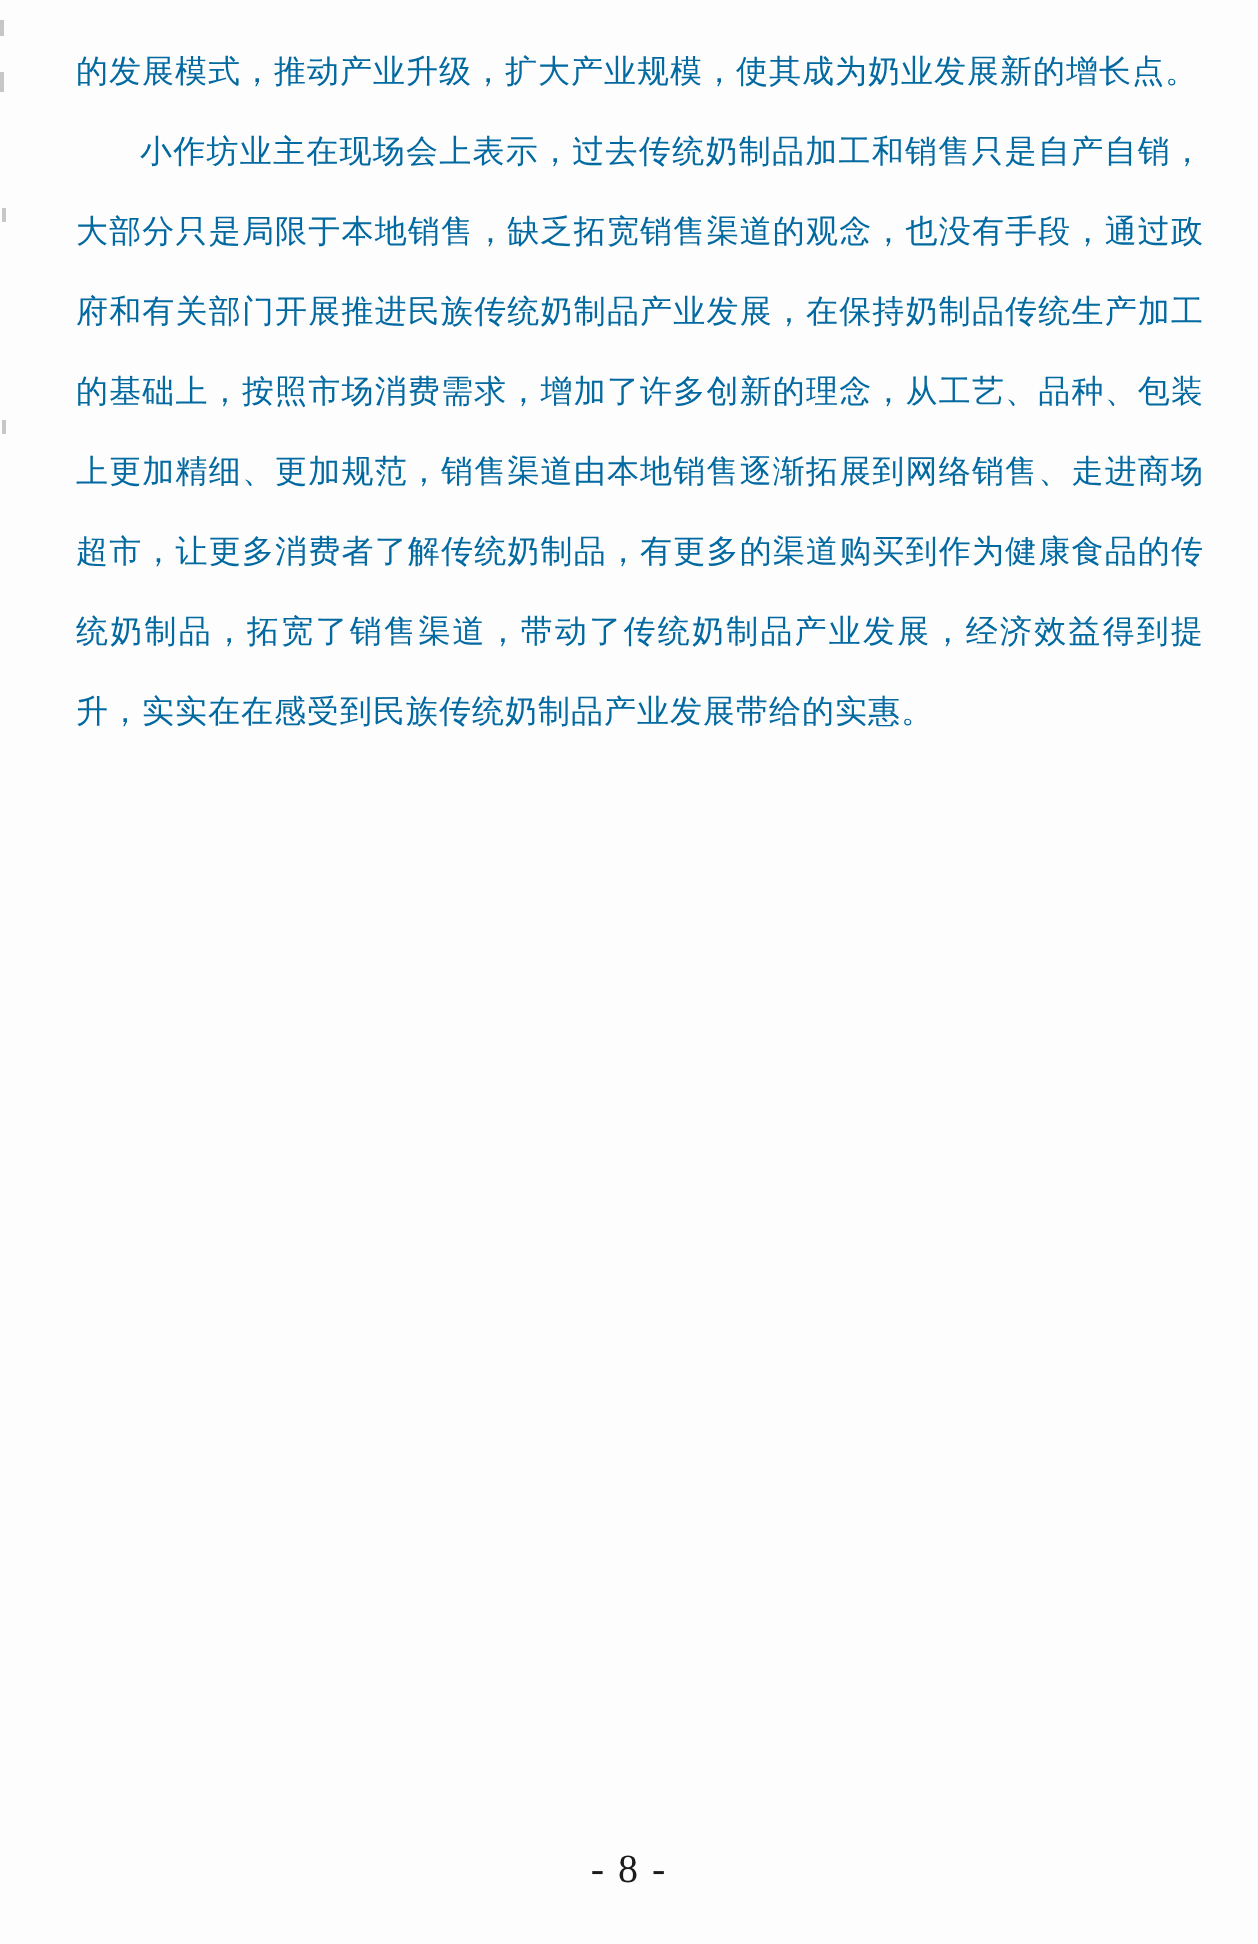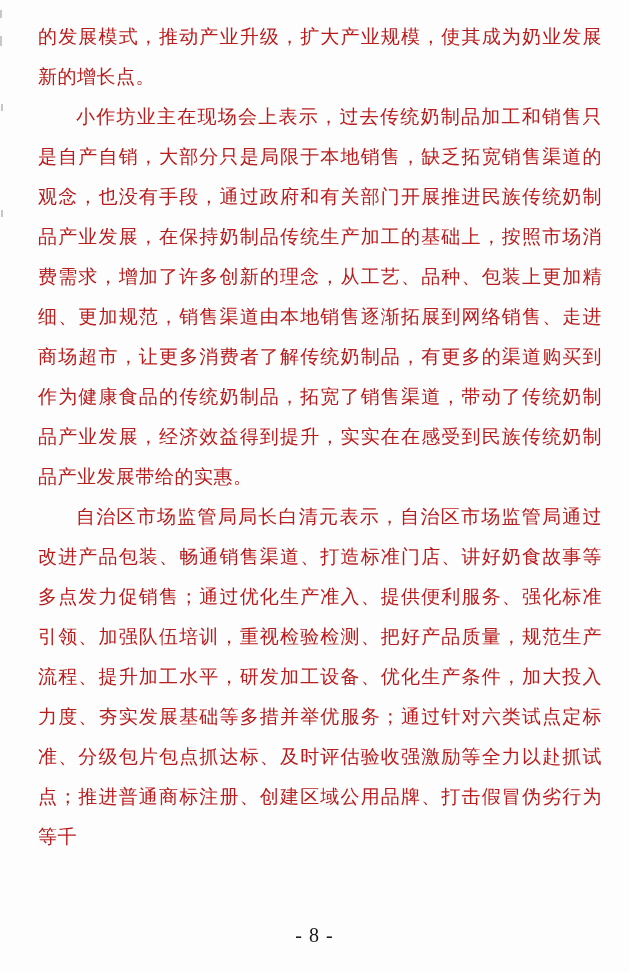--- a/index.html
+++ b/index.html
@@ -13,23 +13,23 @@
     height: 972px;
     background: #fdfdfd;
     overflow: hidden;
     font-family: "Liberation Serif", "DejaVu Serif", serif;
   }
   .text-block {
     position: absolute;
     left: 38px;
     top: 17px;
     width: 564px;
-    font-size: 19px;
+    font-size: 16px;
     line-height: 40px;
-    color: #b91c1c;
+    color: #0369a1;
     text-align: justify;
     text-justify: inter-character;
     letter-spacing: 0.5px;
   }
   .text-block p {
     margin: 0;
     padding: 0;
     text-align: justify;
     text-justify: inter-character;
   }
@@ -64,18 +64,17 @@
 <div class="page">
 
   <span class="speck s1"></span>
   <span class="speck s2"></span>
   <span class="speck s3"></span>
   <span class="speck s4"></span>
 
   <div class="text-block">
     <p>的发展模式，推动产业升级，扩大产业规模，使其成为奶业发展新的增长点。</p>
     <p class="indent">小作坊业主在现场会上表示，过去传统奶制品加工和销售只是自产自销，大部分只是局限于本地销售，缺乏拓宽销售渠道的观念，也没有手段，通过政府和有关部门开展推进民族传统奶制品产业发展，在保持奶制品传统生产加工的基础上，按照市场消费需求，增加了许多创新的理念，从工艺、品种、包装上更加精细、更加规范，销售渠道由本地销售逐渐拓展到网络销售、走进商场超市，让更多消费者了解传统奶制品，有更多的渠道购买到作为健康食品的传统奶制品，拓宽了销售渠道，带动了传统奶制品产业发展，经济效益得到提升，实实在在感受到民族传统奶制品产业发展带给的实惠。</p>
-    <p class="indent">自治区市场监管局局长白清元表示，自治区市场监管局通过改进产品包装、畅通销售渠道、打造标准门店、讲好奶食故事等多点发力促销售；通过优化生产准入、提供便利服务、强化标准引领、加强队伍培训，重视检验检测、把好产品质量，规范生产流程、提升加工水平，研发加工设备、优化生产条件，加大投入力度、夯实发展基础等多措并举优服务；通过针对六类试点定标准、分级包片包点抓达标、及时评估验收强激励等全力以赴抓试点；推进普通商标注册、创建区域公用品牌、打击假冒伪劣行为等千</p>
   </div>
 
   <div class="page-number">- 8 -</div>
 
 </div>
 
 </body></html>

